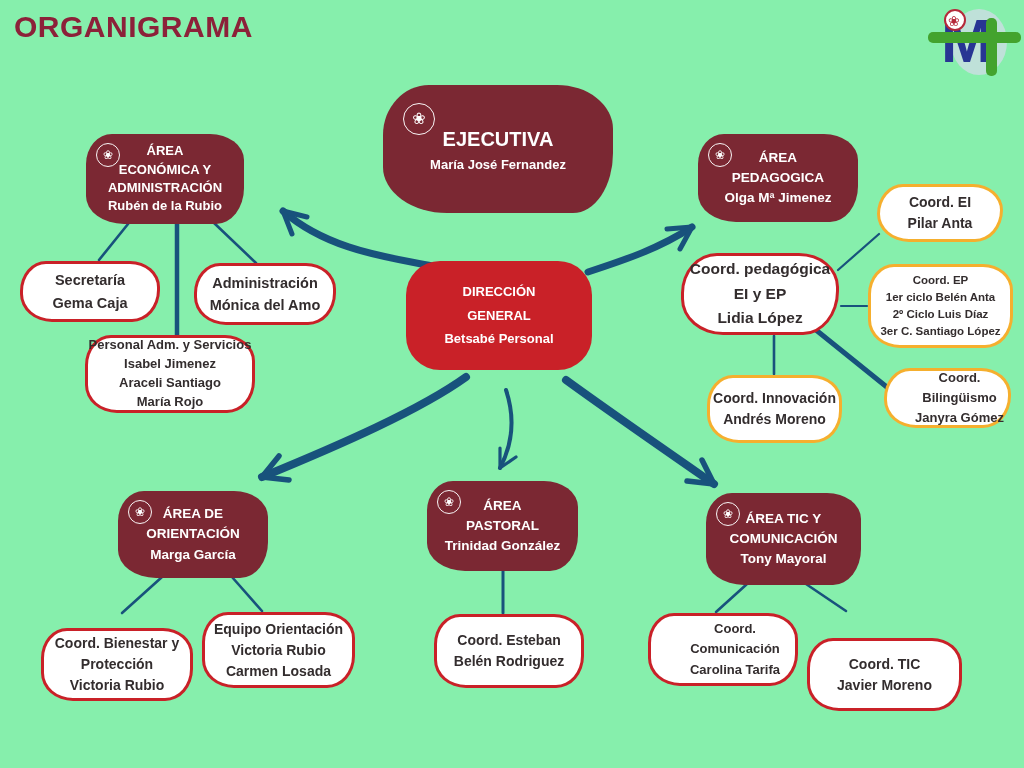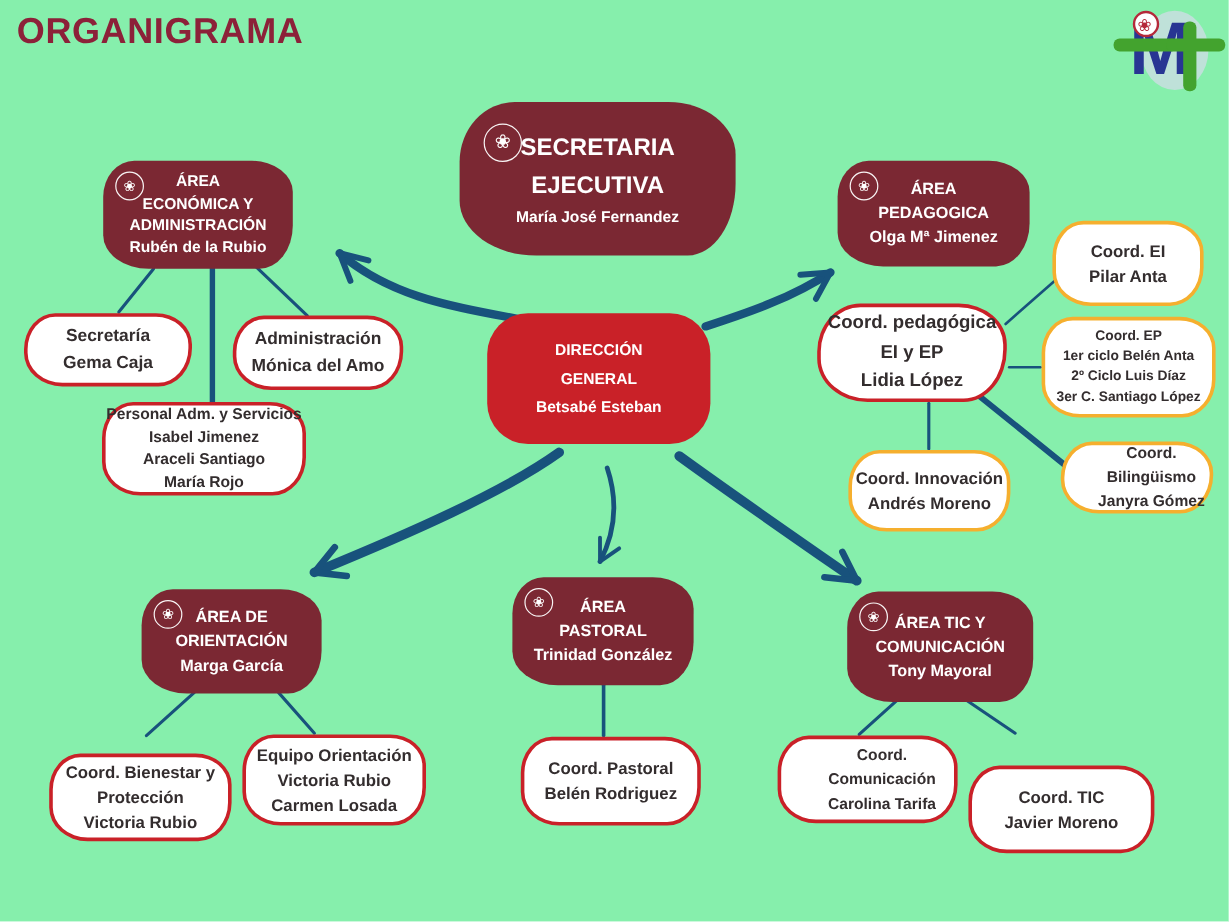--- a/index.html
+++ b/index.html
@@ -88,29 +88,28 @@
     <path class="wire" stroke-width="5" d="M 816 330 L 888 388"></path>
     <path class="wire" stroke-width="2.6" d="M 162 577 L 122 613"></path>
     <path class="wire" stroke-width="2.6" d="M 232 577 L 262 611"></path>
     <path class="wire" stroke-width="3" d="M 503 571 L 503 613"></path>
     <path class="wire" stroke-width="2.6" d="M 747 584 L 716 612"></path>
     <path class="wire" stroke-width="2.6" d="M 806 584 L 846 611"></path>
   </svg>
 
   <div class="node maroon blob-b" style="left:383px;top:85px;width:230px;height:128px;">
     <span class="emblem big">❀</span>
-    <div class="mline xl">SECRETARIA</div>
     <div class="mline xl">EJECUTIVA</div>
     <div class="mline lg" style="line-height:1.5;">María José Fernandez</div>
   </div>
 
   <div class="node redbox" style="left:406px;top:261px;width:186px;height:109px;">
     <div class="mline lg">DIRECCIÓN</div>
     <div class="mline lg">GENERAL</div>
-    <div class="mline lg">Betsabé Esteban</div>
+    <div class="mline lg">Betsabé Personal</div>
   </div>
 
   <div class="node maroon blob-a" style="left:86px;top:134px;width:158px;height:90px;">
     <span class="emblem">❀</span>
     <div class="mline sm">ÁREA</div>
     <div class="mline sm">ECONÓMICA Y</div>
     <div class="mline sm">ADMINISTRACIÓN</div>
     <div class="mline sm">Rubén de la Rubio</div>
   </div>
 
@@ -137,21 +136,21 @@
     <div class="mline">PEDAGOGICA</div>
     <div class="mline">Olga Mª Jimenez</div>
   </div>
 
   <div class="node white red-b blob-p" style="left:681px;top:253px;width:158px;height:82px;">
     <div class="wline lg">Coord. pedagógica</div>
     <div class="wline lg">EI y EP</div>
     <div class="wline lg">Lidia López</div>
   </div>
 
-  <div class="node white yellow-b blob-w" style="left:877px;top:184px;width:126px;height:71px;text-align:center;">
+  <div class="node white yellow-b blob-w" style="left:877px;top:184px;width:126px;height:58px;text-align:center;">
     <div class="wline md">Coord. EI</div>
     <div class="wline md">Pilar Anta</div>
   </div>
 
   <div class="node white yellow-b blob-w" style="left:868px;top:264px;width:145px;height:84px;">
     <div class="wline xs">Coord. EP</div>
     <div class="wline xs">1er ciclo Belén Anta</div>
     <div class="wline xs">2º Ciclo Luis Díaz</div>
     <div class="wline xs">3er C. Santiago López</div>
   </div>
@@ -186,21 +185,21 @@
   </div>
 
   <div class="node maroon blob-a" style="left:427px;top:481px;width:151px;height:90px;">
     <span class="emblem">❀</span>
     <div class="mline">ÁREA</div>
     <div class="mline">PASTORAL</div>
     <div class="mline">Trinidad González</div>
   </div>
 
   <div class="node white red-b blob-w" style="left:434px;top:614px;width:150px;height:74px;">
-    <div class="wline md">Coord. Pastoral</div>
+    <div class="wline md">Coord. Esteban</div>
     <div class="wline md">Belén Rodriguez</div>
   </div>
 
   <div class="node maroon blob-a" style="left:706px;top:493px;width:155px;height:92px;">
     <span class="emblem">❀</span>
     <div class="mline">ÁREA TIC Y</div>
     <div class="mline">COMUNICACIÓN</div>
     <div class="mline">Tony Mayoral</div>
   </div>
 

